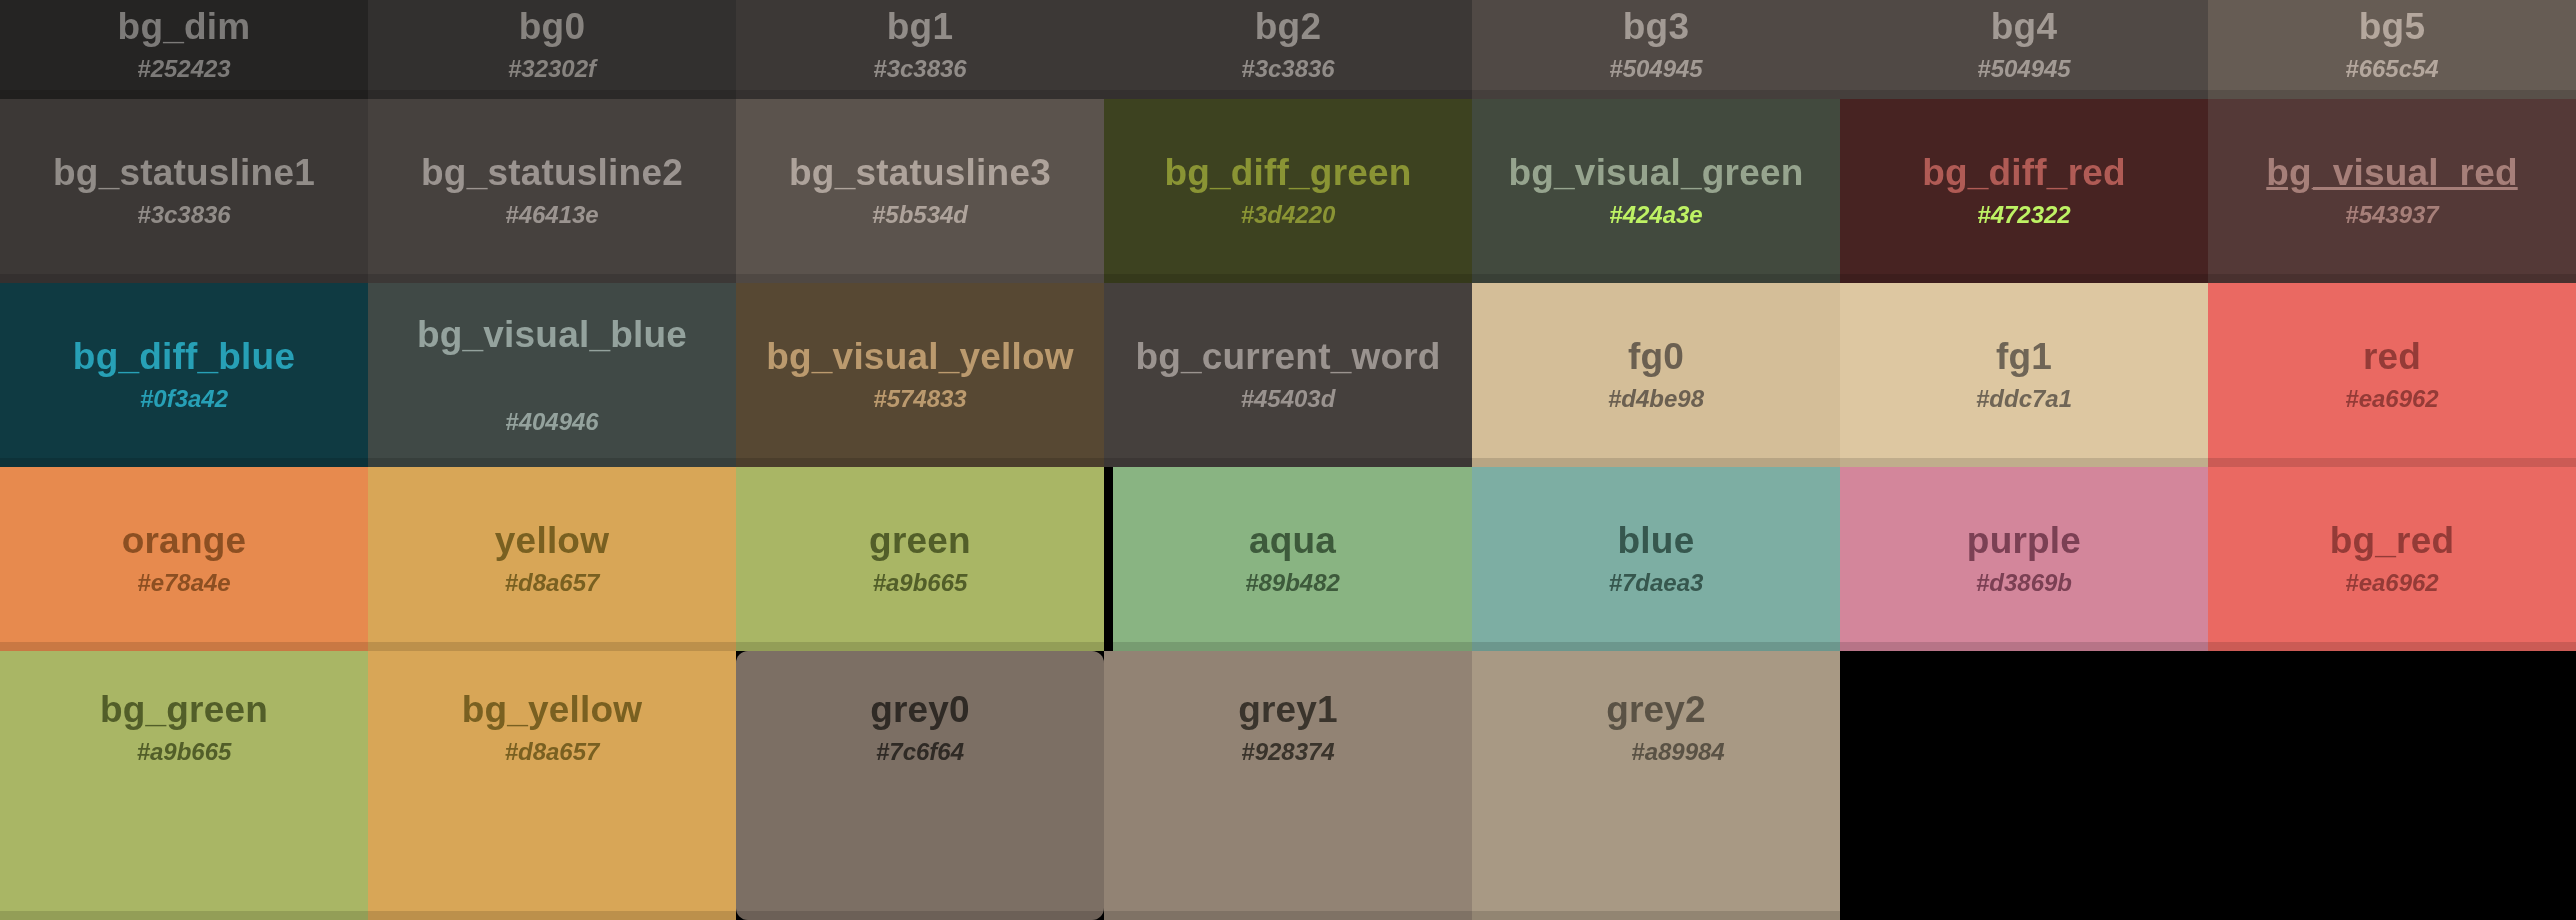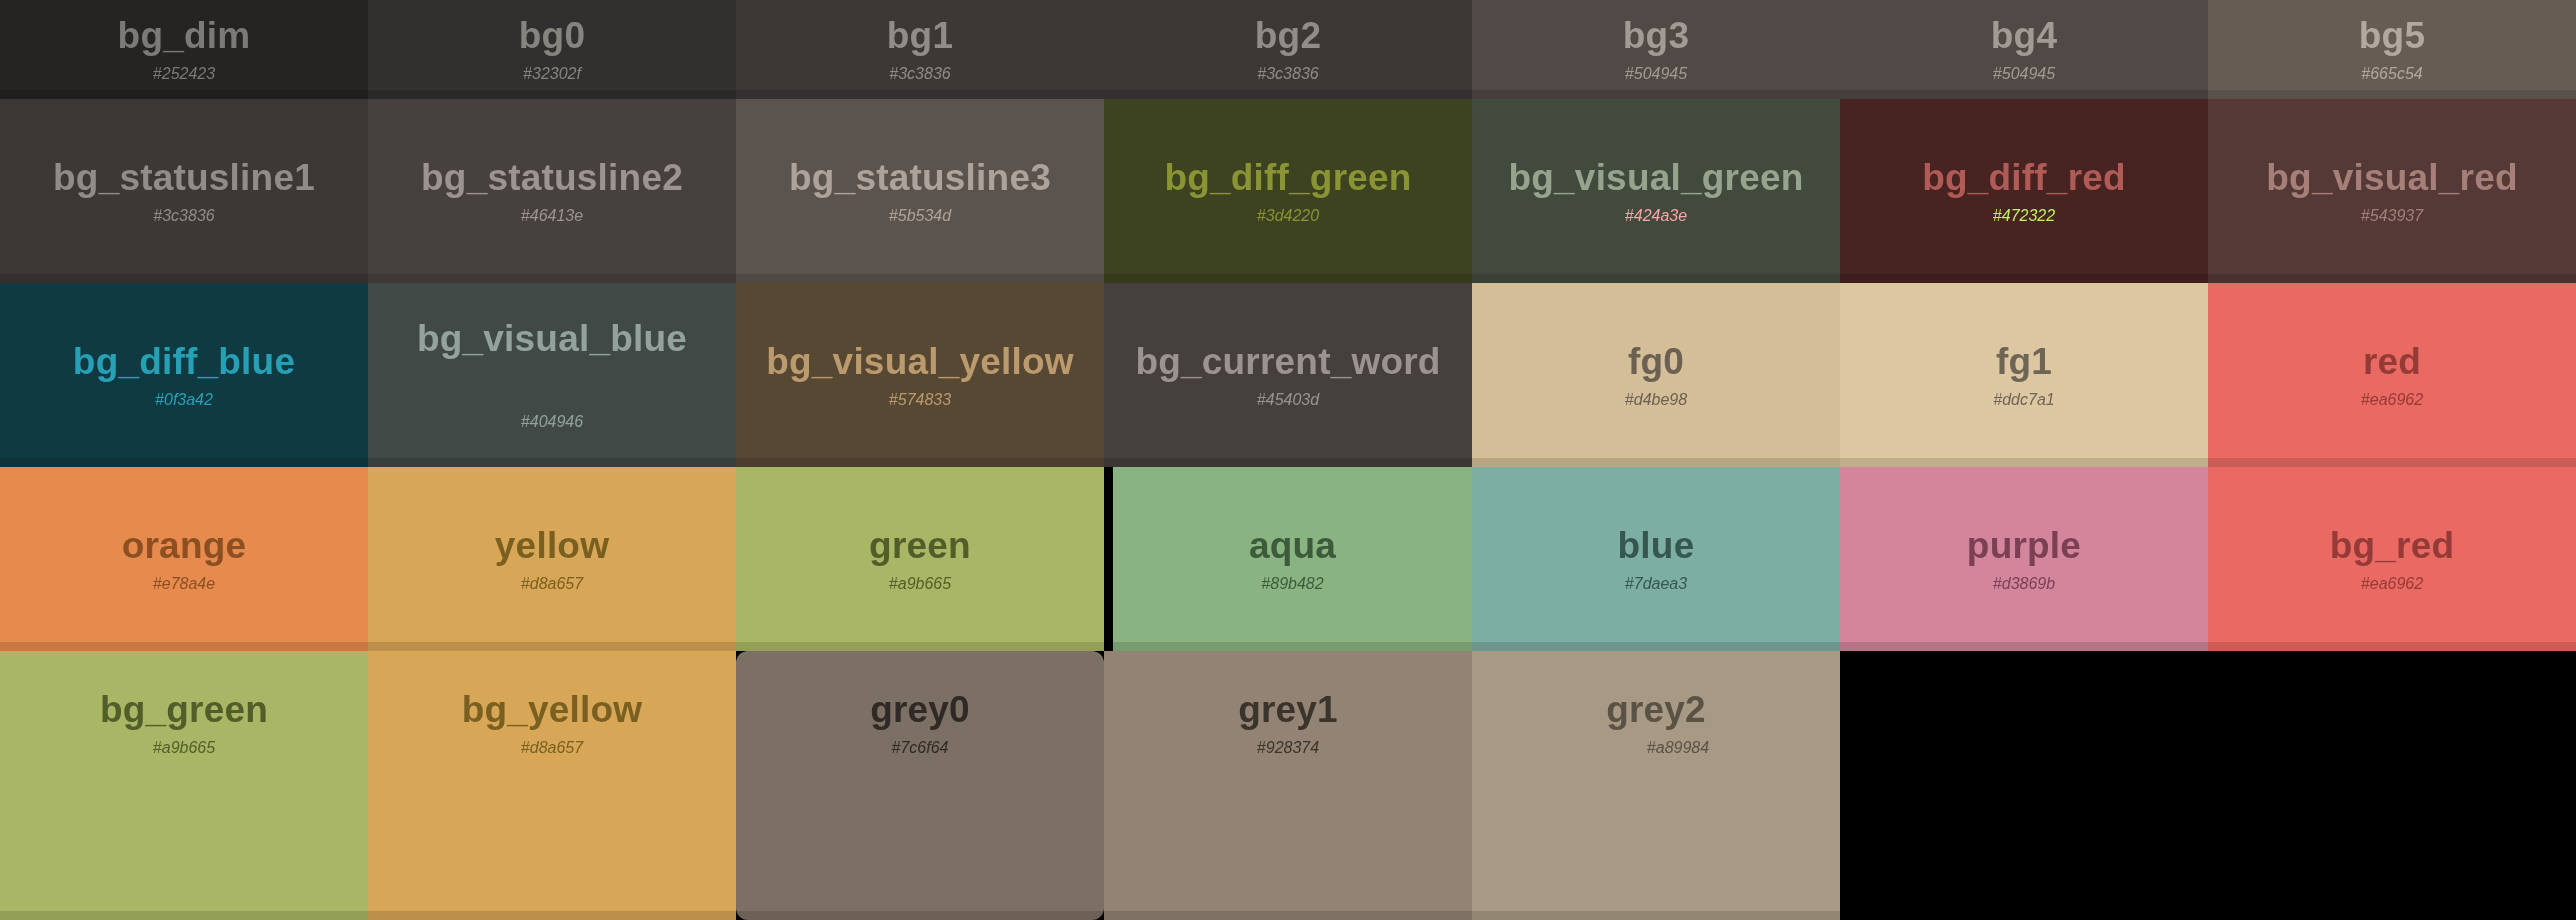--- a/index.html
+++ b/index.html
@@ -47,23 +47,23 @@
     padding-top: 39px;
   }
   .swatch-name {
     font-size: 37px;
     font-weight: bold;
     letter-spacing: 0.2px;
     line-height: 1.1;
     white-space: nowrap;
   }
   .swatch-hex {
-    font-size: 16px;
+    font-size: 24px;
     font-style: italic;
-    font-weight: normal;
+    font-weight: bold;
     margin-top: 8.3px;
     line-height: 1.1;
     white-space: nowrap;
   }
   
   .swatch:not(.empty)::after {
     content: "";
     position: absolute;
     left: 0;
     right: 0;
@@ -116,28 +116,28 @@
     <div class="swatch row-2" style="background: rgb(91, 83, 77);">
       <div class="swatch-name" style="color: rgb(174, 163, 155);">bg_statusline3</div>
       <div class="swatch-hex" style="color: rgb(174, 163, 155);">#5b534d</div>
     </div>
     <div class="swatch row-2" style="background: rgb(61, 66, 32);">
       <div class="swatch-name" style="color: rgb(138, 148, 52);">bg_diff_green</div>
       <div class="swatch-hex" style="color: rgb(138, 148, 52);">#3d4220</div>
     </div>
     <div class="swatch row-2" style="background: rgb(66, 74, 62);">
       <div class="swatch-name" style="color: rgb(150, 164, 142);">bg_visual_green</div>
-      <div class="swatch-hex" style="color: #fca5a5;">#424a3e</div>
+      <div class="swatch-hex" style="color: #bef264;">#424a3e</div>
     </div>
     <div class="swatch row-2" style="background: rgb(71, 35, 34);">
       <div class="swatch-name" style="color: rgb(176, 91, 85);">bg_diff_red</div>
       <div class="swatch-hex" style="color: #bef264; margin-top: 8px;">#472322</div>
     </div>
     <div class="swatch row-2" style="background: rgb(84, 57, 55);">
-      <div class="swatch-name" style="color: rgb(166, 127, 121);">bg_visual_red</div>
+      <div class="swatch-name" style="color: rgb(166, 127, 121); text-decoration: underline;">bg_visual_red</div>
       <div class="swatch-hex" style="color: rgb(166, 127, 121);">#543937</div>
     </div>
     <div class="swatch row-3" style="background: rgb(15, 58, 66);">
       <div class="swatch-name" style="color: rgb(39, 160, 182);">bg_diff_blue</div>
       <div class="swatch-hex" style="color: rgb(39, 160, 182);">#0f3a42</div>
     </div>
     <div class="swatch row-3" style="background: rgb(64, 73, 70); gap: 45px;">
       <div class="swatch-name" style="color: rgb(148, 162, 157);">bg_visual_blue</div>
       <div class="swatch-hex" style="color: rgb(148, 162, 157);">#404946</div>
     </div>

